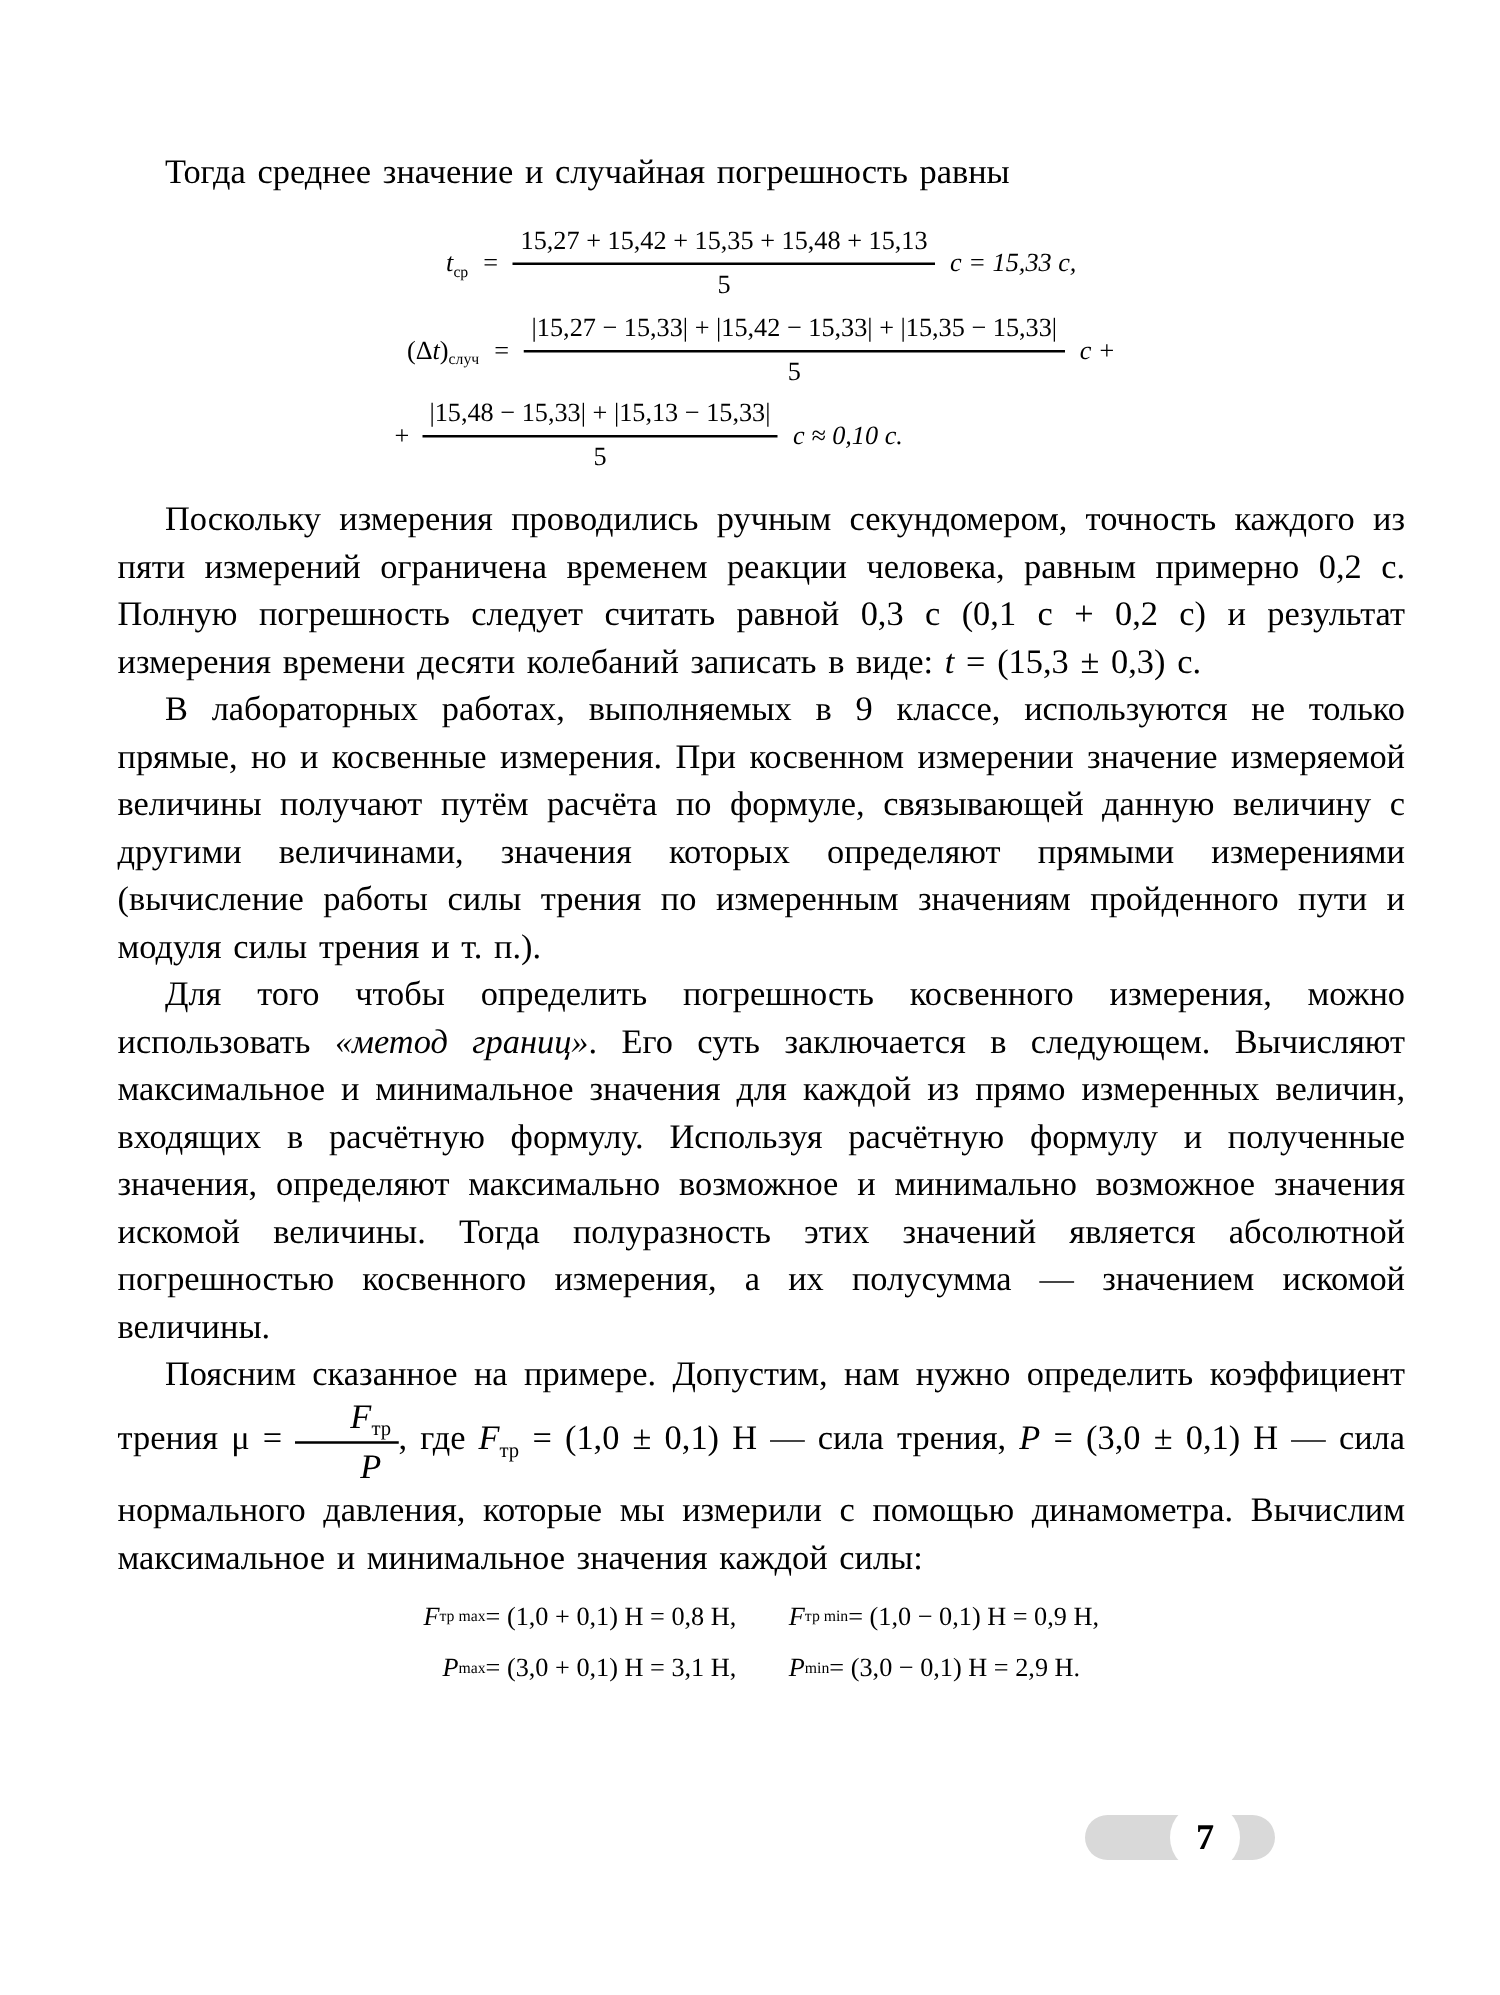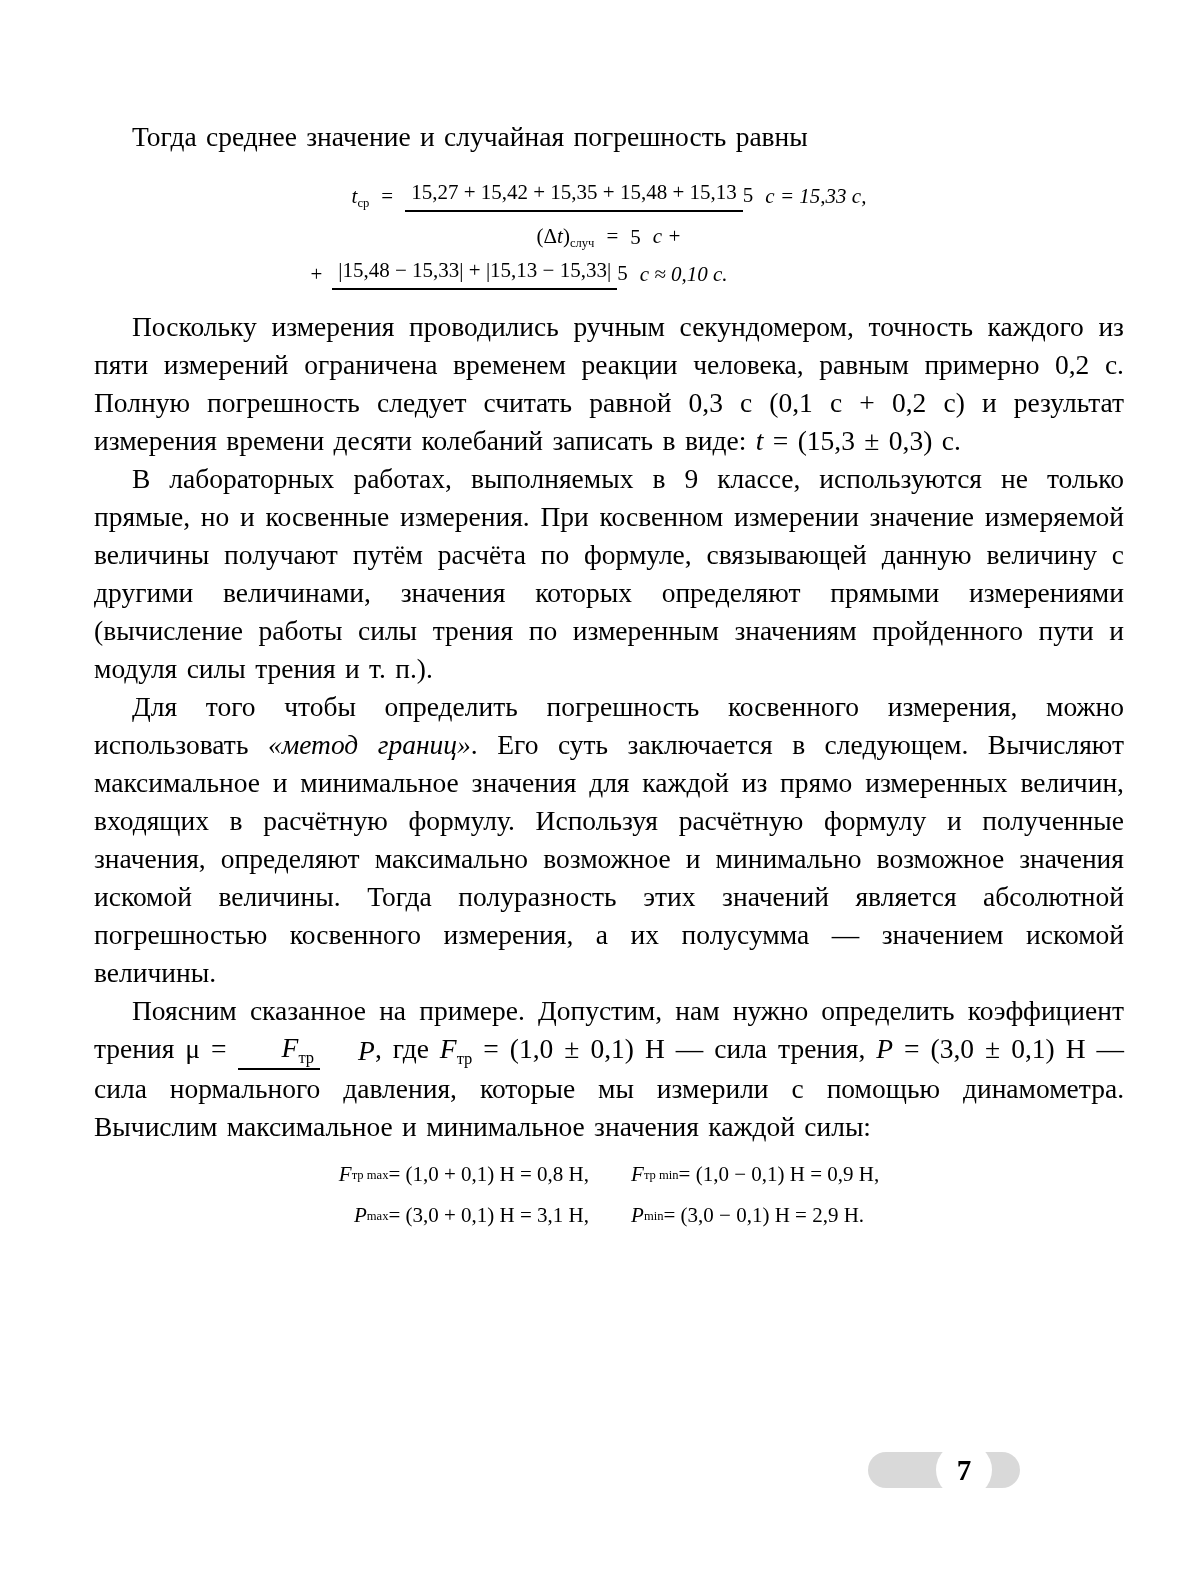--- a/index.html
+++ b/index.html
@@ -33,21 +33,22 @@
     justify-content:center;
     font-size:21px;
     white-space:nowrap;
   }
   .formula .eq { margin:0 12px; }
   .formula .lead-op { margin-right:10px; }
   .formula .tail { margin-left:12px;font-style:italic; }
 
   .frac {
     display:inline-flex;
-    flex-direction:row;
+    flex-direction:column;
+    align-items:center;
     vertical-align:middle;
     text-align:center;
   }
   .frac .num { padding:0 6px 5px; border-bottom:2px solid #000; }
   .frac .den { padding-top:3px; }
 
   .frac.inline {
     display:inline-flex;
     vertical-align:middle;
     margin:0 0;
@@ -93,20 +94,21 @@
       <span class="num">15,27 + 15,42 + 15,35 + 15,48 + 15,13</span>
       <span class="den">5</span>
     </span>
     <span class="tail">с = 15,33 с,</span>
   </div>
 
   <div class="formula f-dev1">
     <span><span>(</span><span>Δ</span><span class="mvar">t</span><span>)</span><sub class="msub">случ</sub></span>
     <span class="eq">=</span>
     <span class="frac">
+      <span class="num">|15,27 − 15,33| + |15,42 − 15,33| + |15,35 − 15,33|</span>
       <span class="den">5</span>
     </span>
     <span class="tail">с +</span>
   </div>
 
   <div class="formula f-dev2">
     <span class="lead-op">+</span>
     <span class="frac">
       <span class="num">|15,48 − 15,33| + |15,13 − 15,33|</span>
       <span class="den">5</span>

